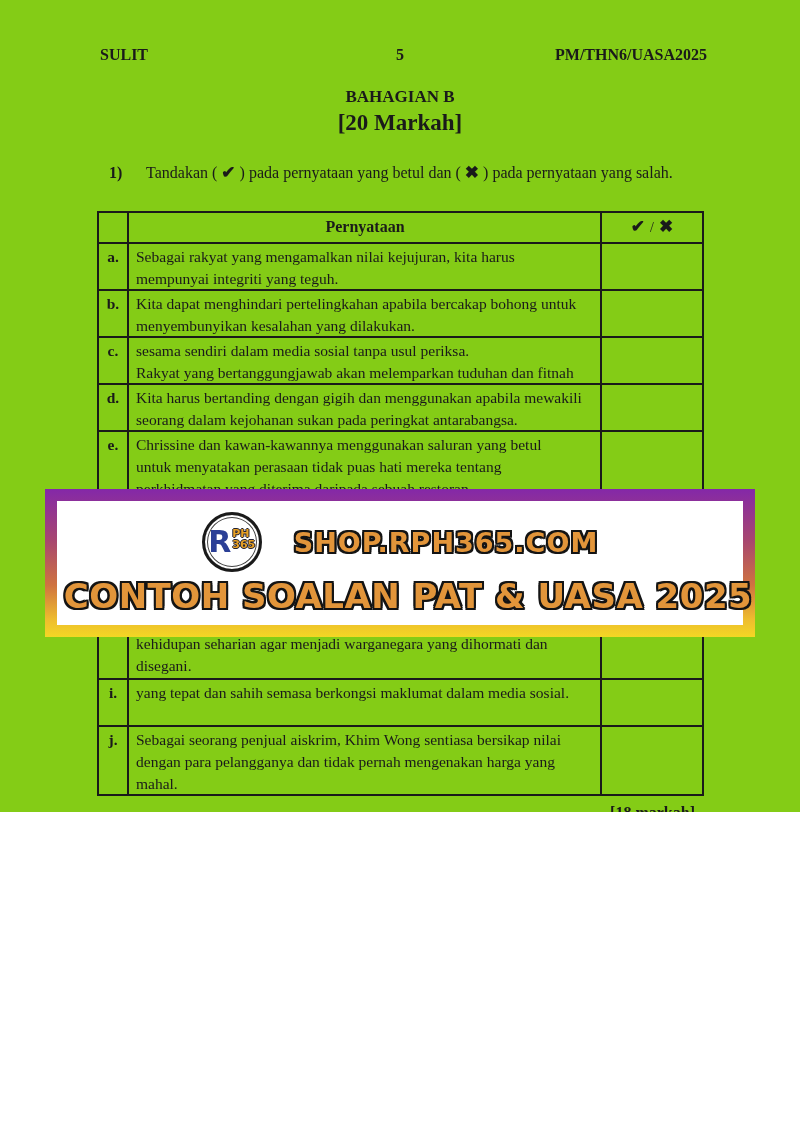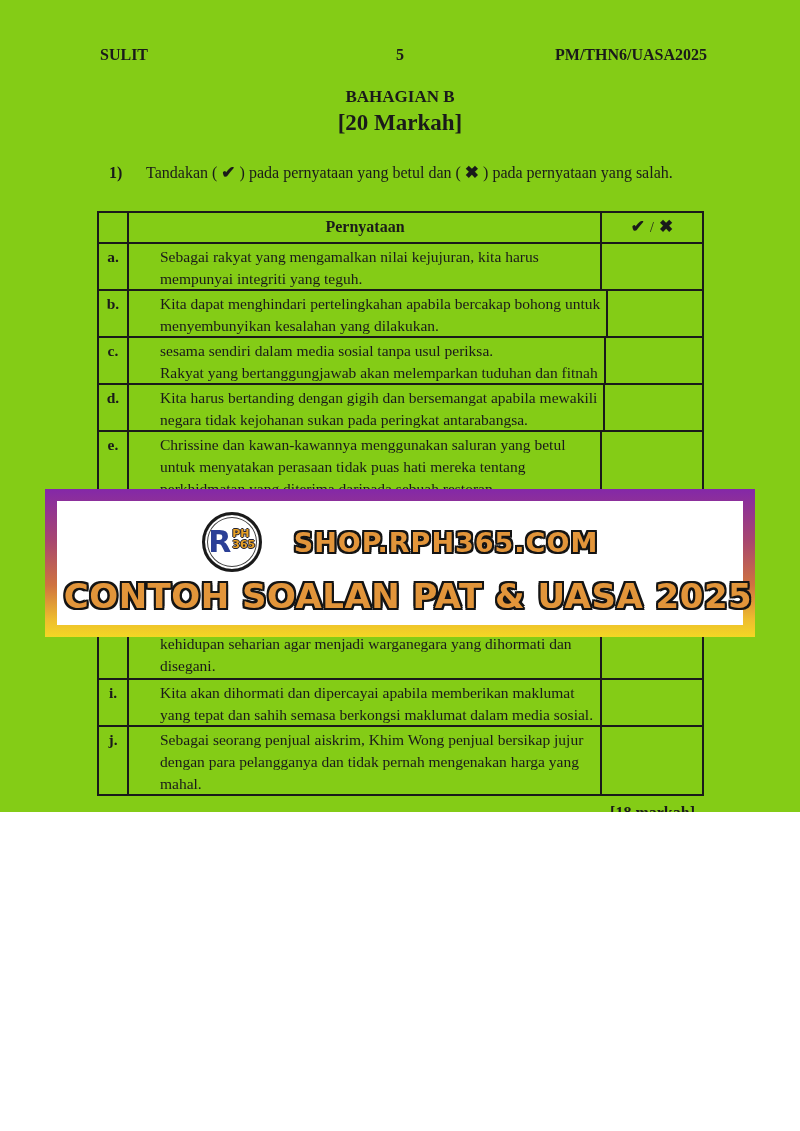--- a/index.html
+++ b/index.html
@@ -35,21 +35,21 @@
   .c-text{flex:1;border-right:2px solid #1a1a1a;padding:2px 6px 0 7px;box-sizing:border-box;}
   .c-check{width:100px;flex:0 0 100px;box-sizing:border-box;}
   .thead{height:29px;}
   .thead .c-text{text-align:center;font-weight:bold;font-size:16px;padding-top:3px;}
   .thead .c-check{text-align:center;padding-top:3px;}
   .thead .slash{font-weight:normal;font-size:14px;margin:0 5px;}
   .h2{height:47px;}
   .h3{height:69px;}
   .hcov{height:179px;}
   .hcov .c-text{display:flex;flex-direction:column;justify-content:flex-end;padding-bottom:1px;}
-  .tline{white-space:nowrap;margin-left:24px;}
+  .tline{white-space:nowrap;}
   
   .footer-marks{position:absolute;top:804px;left:97px;width:598px;text-align:right;font-weight:bold;font-size:16px;}
   
   .banner{
     position:absolute;left:45px;top:489px;width:710px;height:148px;
     box-sizing:border-box;padding:12px;z-index:5;
     background:linear-gradient(180deg,#8428a8 0%,#a8476f 35%,#cf7340 65%,#eebc2e 88%,#f3d724 100%);
   }
   .banner-inner{
     background:#ffffff;width:100%;height:100%;
@@ -125,22 +125,22 @@
       <div class="c-text">
         <div class="tline">sesama sendiri dalam media sosial tanpa usul periksa.</div>
         <div class="tline">Rakyat yang bertanggungjawab akan melemparkan tuduhan dan fitnah</div>
       </div>
       <div class="c-check"></div>
     </div>
 
     <div class="trow h2">
       <div class="c-letter">d.</div>
       <div class="c-text">
-        <div class="tline">Kita harus bertanding dengan gigih dan bersemangat apabila mewakili</div>
-        <div class="tline">negara tidak kejohanan sukan pada peringkat antarabangsa.</div>
+        <div class="tline">Kita harus bertanding dengan gigih dan menggunakan apabila mewakili</div>
+        <div class="tline">seorang dalam kejohanan sukan pada peringkat antarabangsa.</div>
       </div>
       <div class="c-check"></div>
     </div>
 
     <div class="trow h3">
       <div class="c-letter">e.</div>
       <div class="c-text">
         <div class="tline">Chrissine dan kawan-kawannya menggunakan saluran yang betul</div>
         <div class="tline">untuk menyatakan perasaan tidak puas hati mereka tentang</div>
         <div class="tline">perkhidmatan yang diterima daripada sebuah restoran.</div>
@@ -153,30 +153,29 @@
       <div class="c-text">
         <div class="tline">kehidupan seharian agar menjadi warganegara yang dihormati dan</div>
         <div class="tline">disegani.</div>
       </div>
       <div class="c-check"></div>
     </div>
 
     <div class="trow h2">
       <div class="c-letter">i.</div>
       <div class="c-text">
-        <div class="tline">Kita akan dihormati dan dipercayai apabila memberikan maklumat</div>
         <div class="tline">yang tepat dan sahih semasa berkongsi maklumat dalam media sosial.</div>
       </div>
       <div class="c-check"></div>
     </div>
 
     <div class="trow h3">
       <div class="c-letter">j.</div>
       <div class="c-text">
-        <div class="tline">Sebagai seorang penjual aiskrim, Khim Wong penjual bersikap jujur</div>
+        <div class="tline">Sebagai seorang penjual aiskrim, Khim Wong sentiasa bersikap nilai</div>
         <div class="tline">dengan para pelangganya dan tidak pernah mengenakan harga yang</div>
         <div class="tline">mahal.</div>
       </div>
       <div class="c-check"></div>
     </div>
 
   </div>
 
   <div class="footer-marks">[18 markah]</div>
 

